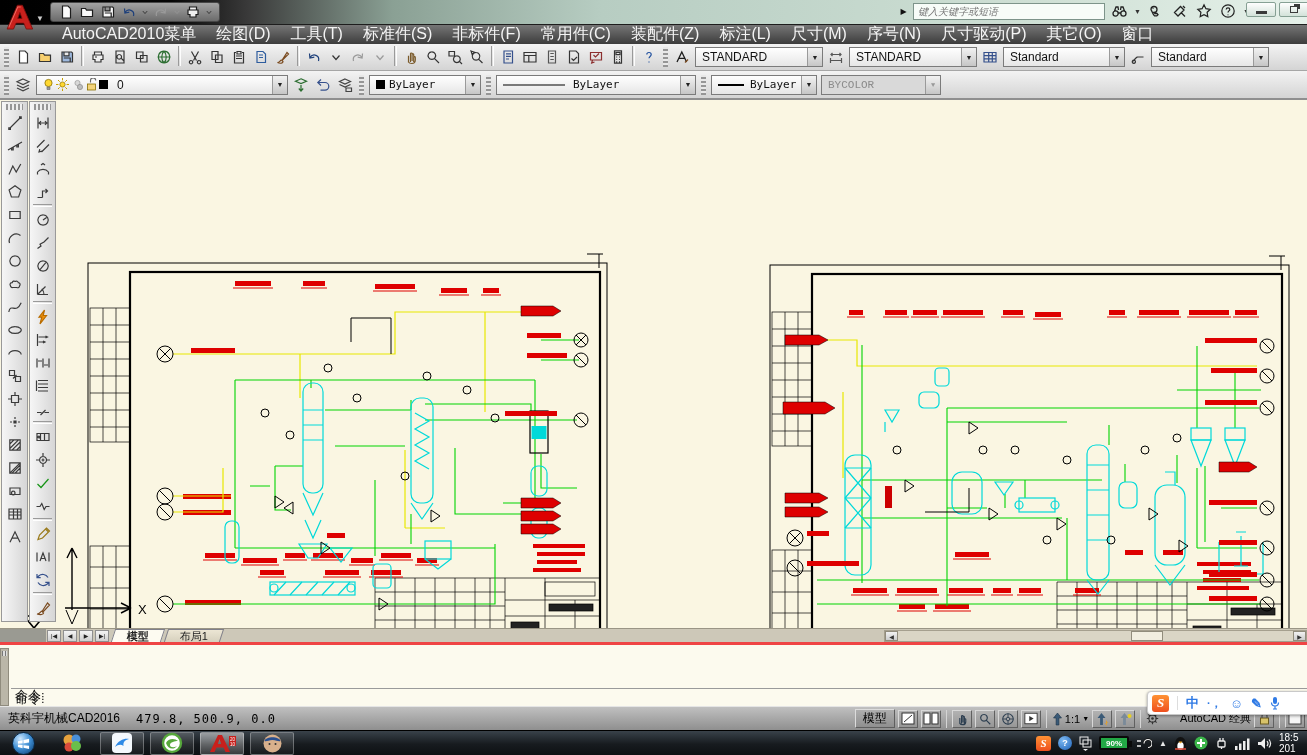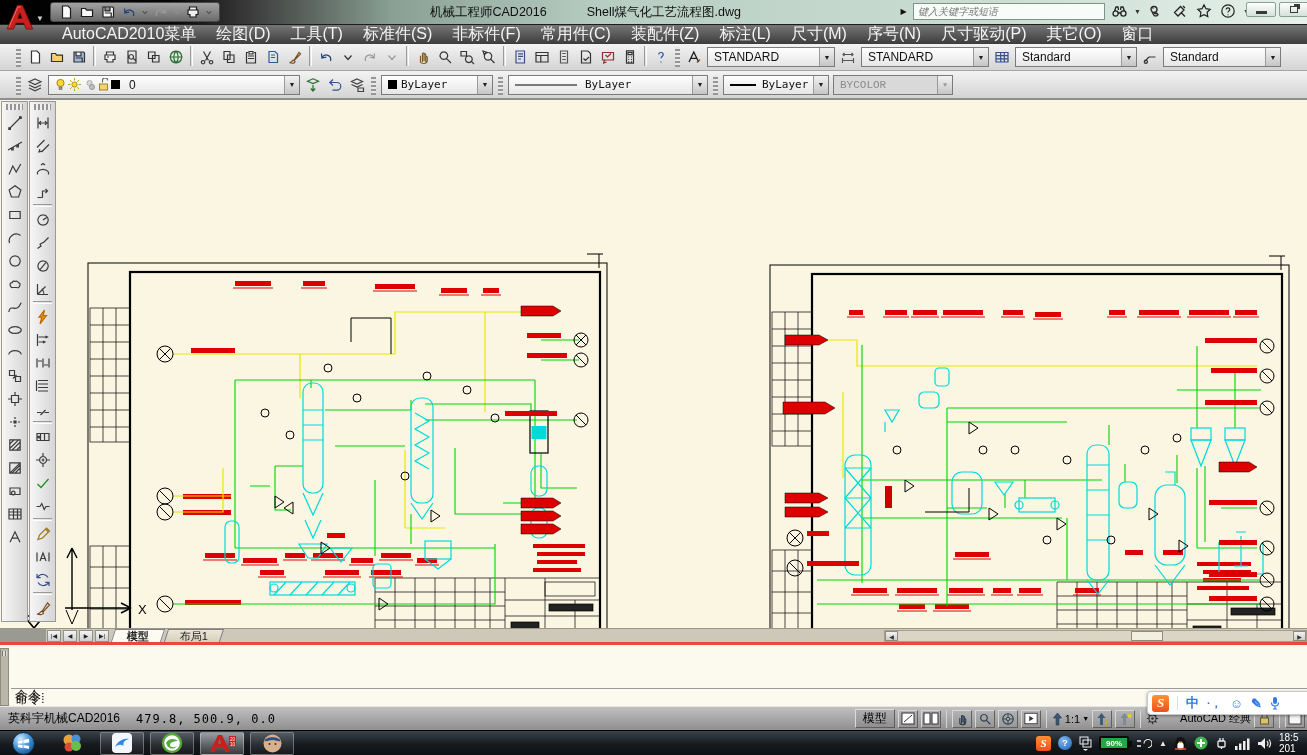--- a/index.html
+++ b/index.html
@@ -30,21 +30,21 @@
   .wbtn{width:30px;height:15px;background:linear-gradient(#fefefe,#d3e2d9);border:1px solid #86a094;border-radius:2px;
         display:flex;align-items:center;justify-content:center}
   .wbtn .minbar{width:11px;height:3px;background:#3a3a3a;margin-top:6px}
   .wbtn .restbox{width:8px;height:7px;border:1.5px solid #3a3a3a;box-shadow:3px -3px 0 -1px #3a3a3a}
   
   .menubar{height:20px;background:linear-gradient(#767676,#3c3c3c);display:flex;align-items:center;
            padding-left:52px;border-top:1px solid #1d1d1d}
   .menu-item{color:#f4f4f4;font-size:16px;padding:2px 10px;white-space:nowrap}
   
   .tb-row{height:27px;background:linear-gradient(#f3f3f3,#d4d4d4);display:flex;align-items:center;
-          border-bottom:1px solid #a6a6a6;padding-left:13px}
+          border-bottom:1px solid #a6a6a6;padding-left:1px}
   .tb-row2{height:29px;border-bottom:2px solid #8f8f8f}
   .grip{width:5px;height:20px;margin:0 3px;background:repeating-linear-gradient(0deg,#969696 0 2px,#e8e8e8 2px 4px)}
   .tbtn{width:22px;height:22px;display:flex;align-items:center;justify-content:center;flex:none}
   .tbtn.sep{width:3px;height:20px;border-left:1px solid #9a9a9a;border-right:1px solid #fdfdfd;margin:0 3px}
   .combo{height:20px;background:linear-gradient(#ffffff,#e6e6e6);border:1px solid #7b7b7b;display:flex;align-items:center;
          font-size:12px;color:#111;padding-left:6px;margin:0 2px;flex:none;white-space:nowrap}
   .combo .dd{margin-left:auto;width:15px;height:100%;background:linear-gradient(#f2f2f2,#c6c6c6);
              border-left:1px solid #9a9a9a;display:flex;align-items:center;justify-content:center;font-size:7px;color:#222}
   .combo.disabled{background:#d9d9d9;color:#8b8b8b;font-family:Liberation Mono, monospace;font-size:11px}
   .combo.disabled .dd{color:#999}
@@ -193,24 +193,20 @@
         </svg>
       </span>
 
       <span class="tbtn dd">
         <svg width="16" height="16" viewBox="0 0 16 16">
           <path fill="none" stroke="#1d1d1d" stroke-width="1.2" d="M4.5 6.5l3.5 4 3.5-4"></path>
         </svg>
       </span>
 
   </div>
-  <div class="title-text">
-    <span>机械工程师CAD2016</span>
-    <span>Shell煤气化工艺流程图.dwg</span>
-  </div>
   <div class="search-zone">
     <span class="playbtn">▶</span>
     <input class="searchbox" placeholder="键入关键字或短语" style="">
     <span class="sic">
       <svg width="17" height="15" viewBox="0 0 17 15">
           <path fill="none" stroke="#222" stroke-width="1.3" d="M2 9.5a2.6 2.6 0 1 0 5.2 0a2.6 2.6 0 1 0-5.2 0 M9.8 9.5a2.6 2.6 0 1 0 5.2 0a2.6 2.6 0 1 0-5.2 0 M7.2 9h2.6 M3.5 7l1.5-4h2l.5 3 M13.5 7L12 3h-2l-.5 3"></path>
         </svg>
     </span>
     <span class="sic dd">▼</span>
     <span class="sic">

